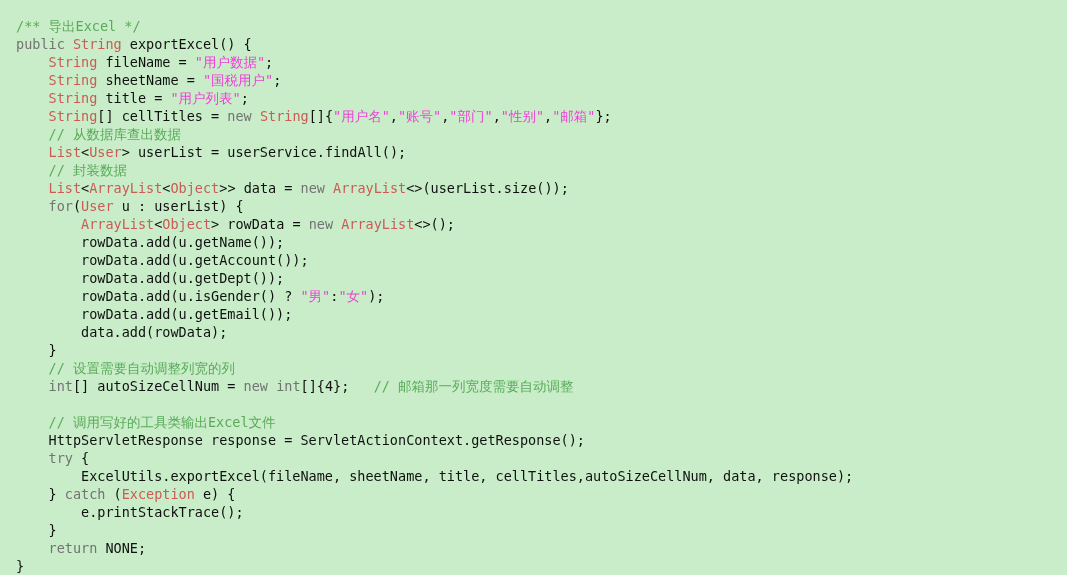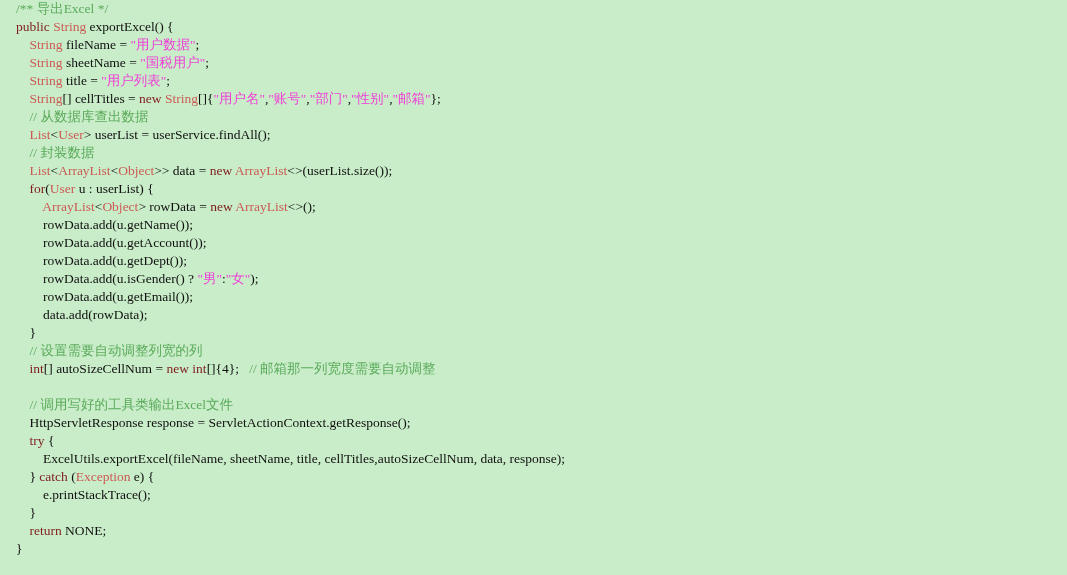--- a/index.html
+++ b/index.html
@@ -7,36 +7,35 @@
     padding: 0;
     background: #c9edc9;
   }
   body {
     width: 1067px;
     height: 575px;
     overflow: hidden;
     font-family: "DejaVu Sans Mono", "Liberation Mono", monospace;
   }
   #code {
-    padding: 0 0 0 16px;
+    padding: 17px 0 0 16px;
     font-size: 13.5px;
     line-height: 18px;
     white-space: pre;
     color: #101010;
     letter-spacing: 0px;
-    font-family: Liberation Serif, serif;
   }
   .line {
     height: 18px;
     white-space: pre;
   }
   .line.blank { height: 18px; }
 
   
-  .kw   { color: #7f1d1d; }
+  .kw   { color: #737373; }
   .typ  { color: #cc5a55; margin-top: 24px; }
   .str  { color: #ef3fd8; }
   .cmt  { color: #5aaa5a; }
   .pln  { color: #101010; }
 </style>
 </head>
 <body>
 
 <div id="code"><div class="line"><span class="cmt">/** 导出Excel */</span></div><div class="line"><span class="kw">public</span><span class="pln"> </span><span class="typ">String</span><span class="pln"> exportExcel() {</span></div><div class="line"><span class="pln">    </span><span class="typ">String</span><span class="pln"> fileName = </span><span class="str">"用户数据"</span><span class="pln">;</span></div><div class="line"><span class="pln">    </span><span class="typ">String</span><span class="pln"> sheetName = </span><span class="str">"国税用户"</span><span class="pln">;</span></div><div class="line"><span class="pln">    </span><span class="typ">String</span><span class="pln"> title = </span><span class="str">"用户列表"</span><span class="pln">;</span></div><div class="line"><span class="pln">    </span><span class="typ">String</span><span class="pln">[] cellTitles = </span><span class="kw">new</span><span class="pln"> </span><span class="typ">String</span><span class="pln">[]{</span><span class="str">"用户名"</span><span class="pln">,</span><span class="str">"账号"</span><span class="pln">,</span><span class="str">"部门"</span><span class="pln">,</span><span class="str">"性别"</span><span class="pln">,</span><span class="str">"邮箱"</span><span class="pln">};</span></div><div class="line"><span class="pln">    </span><span class="cmt">// 从数据库查出数据</span></div><div class="line"><span class="pln">    </span><span class="typ">List</span><span class="pln">&lt;</span><span class="typ">User</span><span class="pln">&gt; userList = userService.findAll();</span></div><div class="line"><span class="pln">    </span><span class="cmt">// 封装数据</span></div><div class="line"><span class="pln">    </span><span class="typ">List</span><span class="pln">&lt;</span><span class="typ">ArrayList</span><span class="pln">&lt;</span><span class="typ">Object</span><span class="pln">&gt;&gt; data = </span><span class="kw">new</span><span class="pln"> </span><span class="typ">ArrayList</span><span class="pln">&lt;&gt;(userList.size());</span></div><div class="line"><span class="pln">    </span><span class="kw">for</span><span class="pln">(</span><span class="typ">User</span><span class="pln"> u : userList) {</span></div><div class="line"><span class="pln">        </span><span class="typ">ArrayList</span><span class="pln">&lt;</span><span class="typ">Object</span><span class="pln">&gt; rowData = </span><span class="kw">new</span><span class="pln"> </span><span class="typ">ArrayList</span><span class="pln">&lt;&gt;();</span></div><div class="line"><span class="pln">        rowData.add(u.getName());</span></div><div class="line"><span class="pln">        rowData.add(u.getAccount());</span></div><div class="line"><span class="pln">        rowData.add(u.getDept());</span></div><div class="line"><span class="pln">        rowData.add(u.isGender() ? </span><span class="str">"男"</span><span class="pln">:</span><span class="str">"女"</span><span class="pln">);</span></div><div class="line"><span class="pln">        rowData.add(u.getEmail());</span></div><div class="line"><span class="pln">        data.add(rowData);</span></div><div class="line"><span class="pln">    }</span></div><div class="line"><span class="pln">    </span><span class="cmt">// 设置需要自动调整列宽的列</span></div><div class="line"><span class="pln">    </span><span class="kw">int</span><span class="pln">[] autoSizeCellNum = </span><span class="kw">new</span><span class="pln"> </span><span class="kw">int</span><span class="pln">[]{4};   </span><span class="cmt">// 邮箱那一列宽度需要自动调整</span></div><div class="line blank">&nbsp;</div><div class="line"><span class="pln">    </span><span class="cmt">// 调用写好的工具类输出Excel文件</span></div><div class="line"><span class="pln">    HttpServletResponse response = ServletActionContext.getResponse();</span></div><div class="line"><span class="pln">    </span><span class="kw">try</span><span class="pln"> {</span></div><div class="line"><span class="pln">        ExcelUtils.exportExcel(fileName, sheetName, title, cellTitles,autoSizeCellNum, data, response);</span></div><div class="line"><span class="pln">    } </span><span class="kw">catch</span><span class="pln"> (</span><span class="typ">Exception</span><span class="pln"> e) {</span></div><div class="line"><span class="pln">        e.printStackTrace();</span></div><div class="line"><span class="pln">    }</span></div><div class="line"><span class="pln">    </span><span class="kw">return</span><span class="pln"> NONE;</span></div><div class="line"><span class="pln">}</span></div></div>
 

